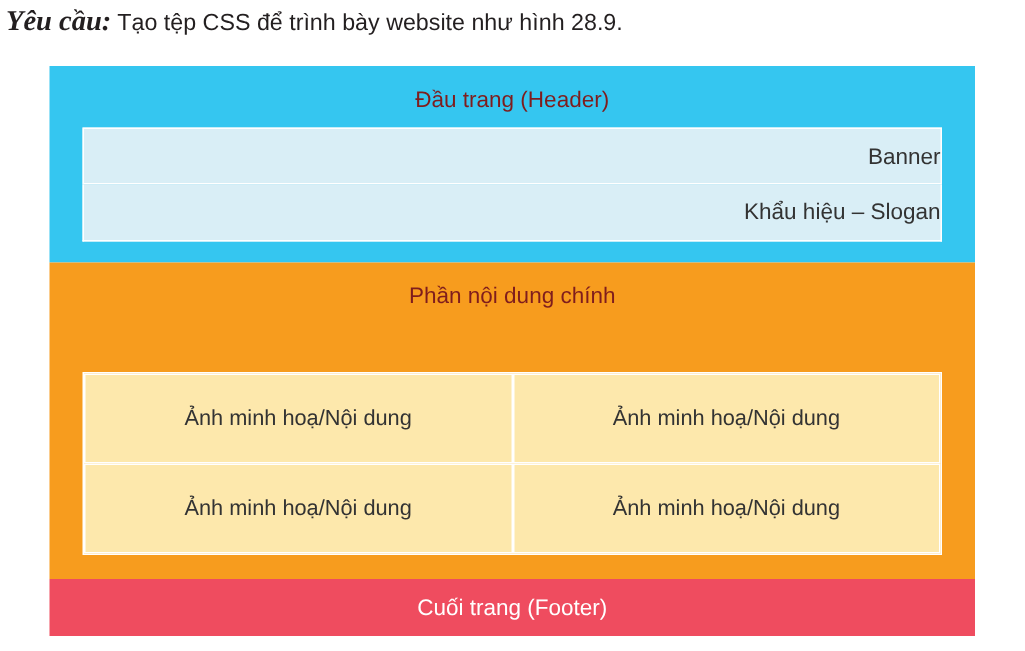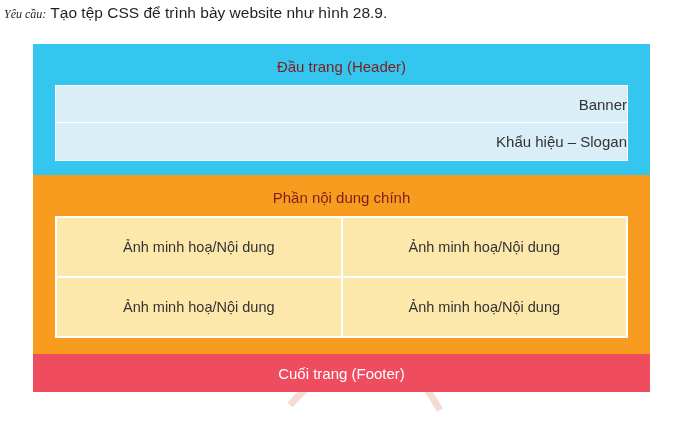--- a/index.html
+++ b/index.html
@@ -29,23 +29,23 @@
   .prompt {
     position: absolute;
     left: 4px;
     top: 4px;
     font-size: 15.5px;
     color: #231f20;
     white-space: nowrap;
   }
   .prompt .lead {
     font-family: "Liberation Serif", serif;
-    font-weight: normal;
+    font-weight: bold;
     font-style: italic;
-    font-size: 12px;
+    font-size: 19px;
   }
 
   .diagram {
     position: absolute;
     left: 33px;
     top: 44px;
     width: 617px;
     height: 380px;
     z-index: 1;
   }
@@ -81,20 +81,21 @@
 
   .main-band {
     background: #f79c1e;
     padding: 10px 22px 16px 22px;
   }
   .main-grid {
     display: flex;
     flex-wrap: wrap;
     border: 1px solid #ffffff;
     box-sizing: border-box;
+    margin-top: 32px;
   }
   .cell {
     box-sizing: border-box;
     width: 50%;
     height: 60px;
     background: #fde8ac;
     border: 1px solid #ffffff;
     display: flex;
     align-items: center;
     justify-content: center;

